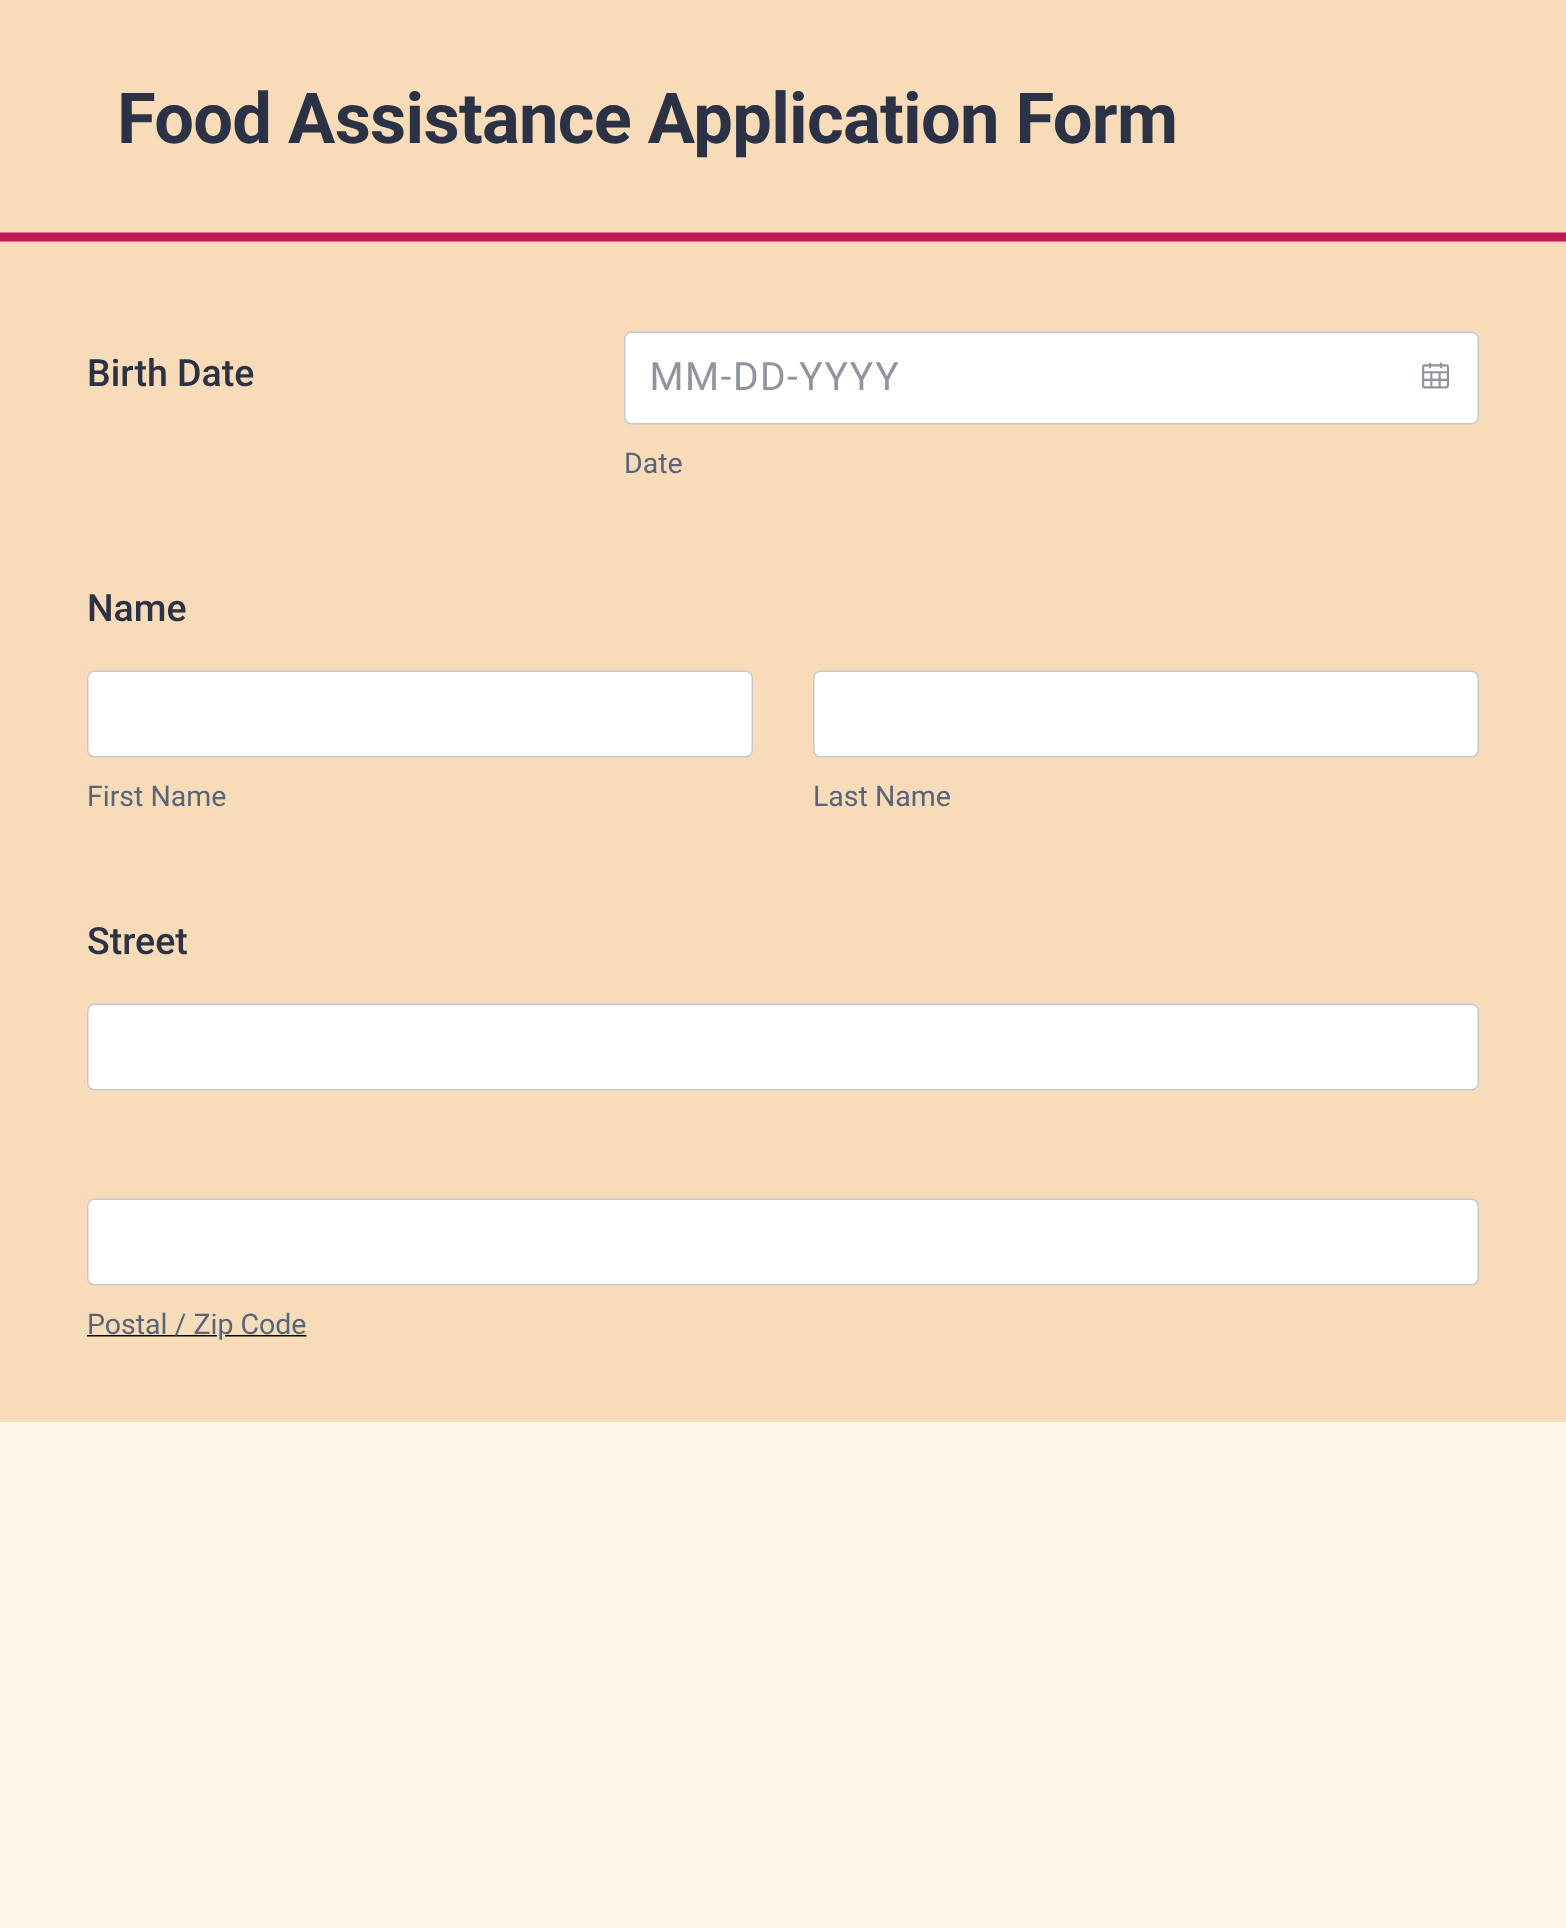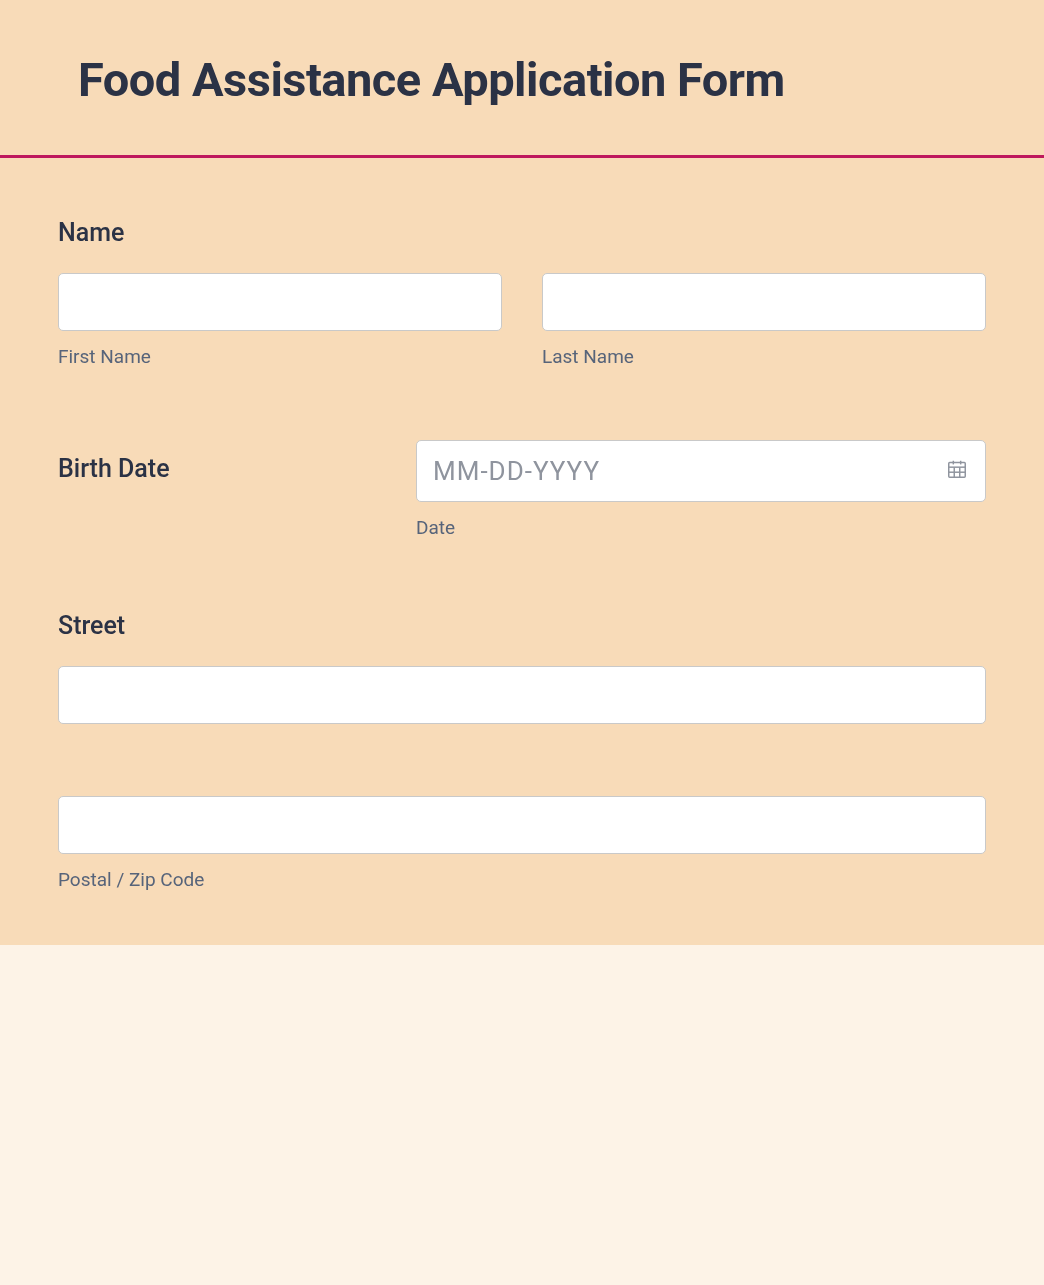--- a/index.html
+++ b/index.html
@@ -13,21 +13,21 @@
       width: 1044px;
       margin: 0 auto;
     }
     .form-container {
       background: #f8dbb8;
       margin: 0;
       padding: 0;
     }
     .header {
       padding: 52px 78px 48px 78px;
-      border-bottom: 3px solid #be185d;
+      border-bottom: 6px solid #be185d;
     }
     .header h1 {
       color: #2b3245;
       font-size: 47px;
       font-weight: 700;
       letter-spacing: -0.5px;
     }
     .form-body {
       padding: 60px 58px 50px 58px;
     }
@@ -100,46 +100,33 @@
       top: 50%;
       transform: translateY(-50%);
       color: #8f949e;
       pointer-events: none;
     }
     .addr-block {
       margin-bottom: 36px;
     }
     .addr-block:last-child {
       margin-bottom: 4px;
+      text-decoration: underline;
     }
   </style>
 </head>
 <body>
 
 <div class="form-container">
 
   <div class="header">
     <h1>Food Assistance Application Form</h1>
   </div>
 
   <div class="form-body">
-
-    <div class="field-group">
-      <span class="group-label">Name</span>
-      <div class="row">
-        <div class="col">
-          <input type="text" style="">
-          <span class="sublabel">First Name</span>
-        </div>
-        <div class="col">
-          <input type="text" style="">
-          <span class="sublabel">Last Name</span>
-        </div>
-      </div>
-    </div>
 
     <div class="field-group">
       <div class="birthdate-row">
         <div class="bd-label-col">
           <span class="group-label">Birth Date</span>
         </div>
         <div class="bd-input-col">
           <div class="date-input-wrap">
             <input type="text" placeholder="MM-DD-YYYY" style="">
             <span class="calendar-icon">
@@ -148,20 +135,34 @@
                 <line x1="3" y1="10" x2="21" y2="10"></line>
                 <line x1="8" y1="3" x2="8" y2="7"></line>
                 <line x1="16" y1="3" x2="16" y2="7"></line>
                 <line x1="9" y1="10" x2="9" y2="21"></line>
                 <line x1="15" y1="10" x2="15" y2="21"></line>
                 <line x1="3" y1="15.5" x2="21" y2="15.5"></line>
               </svg>
             </span>
           </div>
           <span class="sublabel">Date</span>
+        </div>
+      </div>
+    </div>
+
+    <div class="field-group">
+      <span class="group-label">Name</span>
+      <div class="row">
+        <div class="col">
+          <input type="text" style="">
+          <span class="sublabel">First Name</span>
+        </div>
+        <div class="col">
+          <input type="text" style="">
+          <span class="sublabel">Last Name</span>
         </div>
       </div>
     </div>
 
     <div class="field-group">
       <span class="group-label">Street</span>
 
       <div class="addr-block">
         <input type="text" class="col-full" style="">
       </div>

